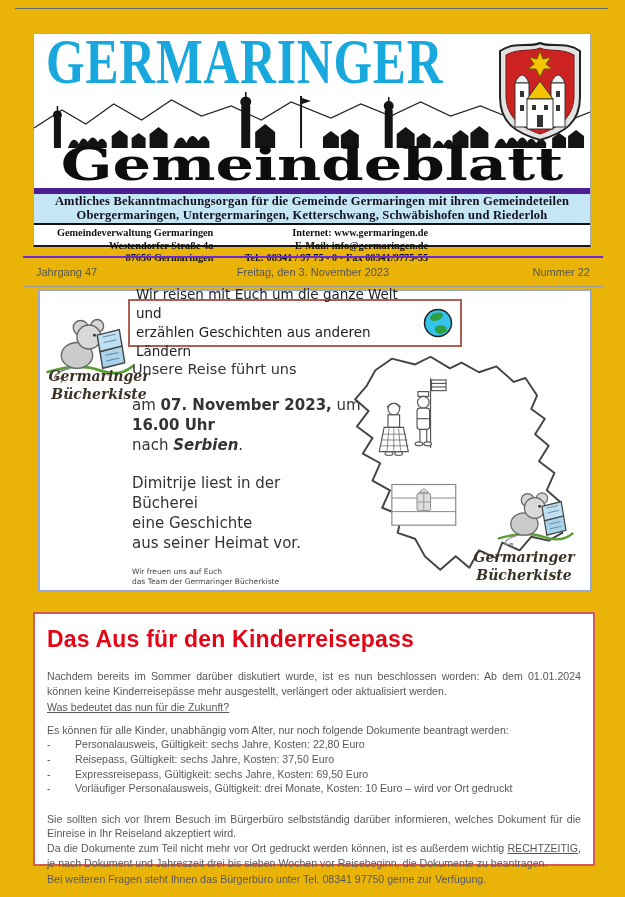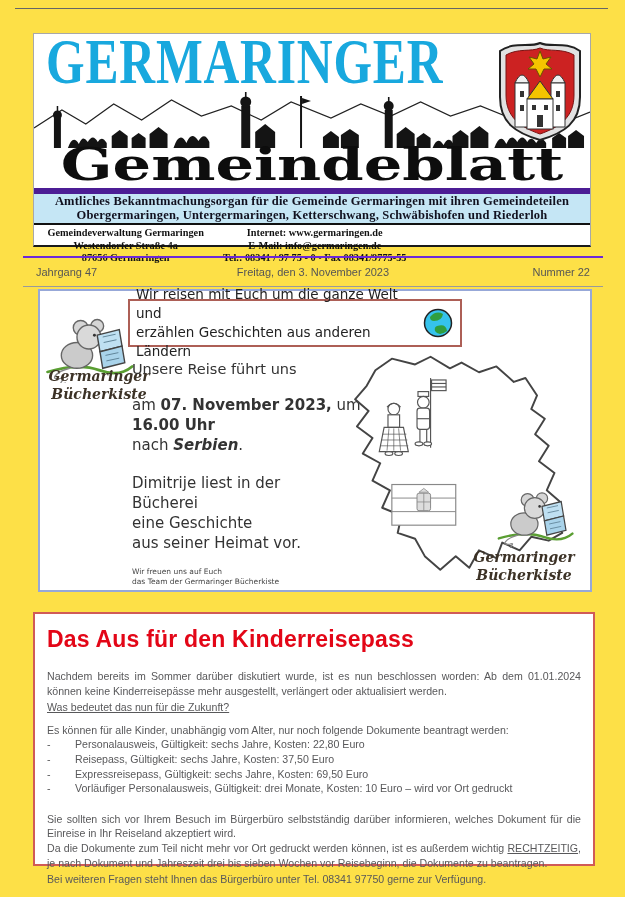--- a/index.html
+++ b/index.html
@@ -1,37 +1,37 @@
 <!DOCTYPE html>
 <html><head>
 <meta charset="utf-8">
 <style>
   html,body{margin:0;padding:0;background:#fff;}
-  .page{position:relative;width:625px;height:897px;background:#fde047;overflow:hidden;
+  .page{position:relative;width:625px;height:897px;background:#eab308;overflow:hidden;
         font-family:"Liberation Sans",sans-serif;}
 
   .top-rule{position:absolute;left:15px;top:8px;width:593px;height:1px;background:#666;}
 
   
   .header-box{position:absolute;left:33px;top:33px;width:558px;height:214px;
               border:1px solid #a8a8a8;border-bottom:2px solid #1a1a1a;background:#fff;box-sizing:border-box;}
   .masthead{position:relative;height:114px;overflow:hidden;}
   .skyline{position:absolute;left:0;bottom:0;width:100%;height:62px;}
   .title-top{position:absolute;left:12px;top:-8px;font-family:"Liberation Serif",serif;font-weight:bold;
              font-size:62px;color:#18a8de;letter-spacing:1px;transform:scale(0.80,1.02);
              transform-origin:left top;white-space:nowrap;}
   .coat{position:absolute;right:4px;top:5px;width:92px;height:104px;}
   .title-main{height:42px;margin-top:-4px;text-align:center;font-family:"DejaVu Serif",serif;
               font-weight:bold;font-size:44px;line-height:42px;color:#0d0d0d;
               transform:scaleX(1.38);transform-origin:center;white-space:nowrap;}
   .band{margin-top:2px;background:#c5e6f5;border-top:6px solid #4c1d95;border-bottom:2px solid #111;
         text-align:center;font-family:"Liberation Serif",serif;font-weight:bold;font-size:12.5px;
         line-height:13.5px;color:#11111f;padding:1px 0;letter-spacing:0.2px;}
   .contact{display:flex;padding:2px 4px 3px;font-family:"Liberation Serif",serif;font-weight:bold;
-           font-size:10.3px;line-height:12.5px;color:#111;text-align:center;}
+           font-size:10.3px;line-height:12.5px;color:#111;text-align:right;gap:12px;}
   .contact .col1{width:32%;}
   .contact .col2{width:37%;}
   .contact .col3{width:31%;}
 
   
   .issue-bar{position:absolute;left:23px;top:256px;width:580px;height:28px;
              border-top:2px solid #6d28d9;border-bottom:1px solid #9a9a9a;
              display:flex;align-items:center;color:#555;font-size:11px;}
   .issue-bar .l{width:33%;text-align:left;padding-left:13px;box-sizing:border-box;}
   .issue-bar .c{width:34%;text-align:center;}

